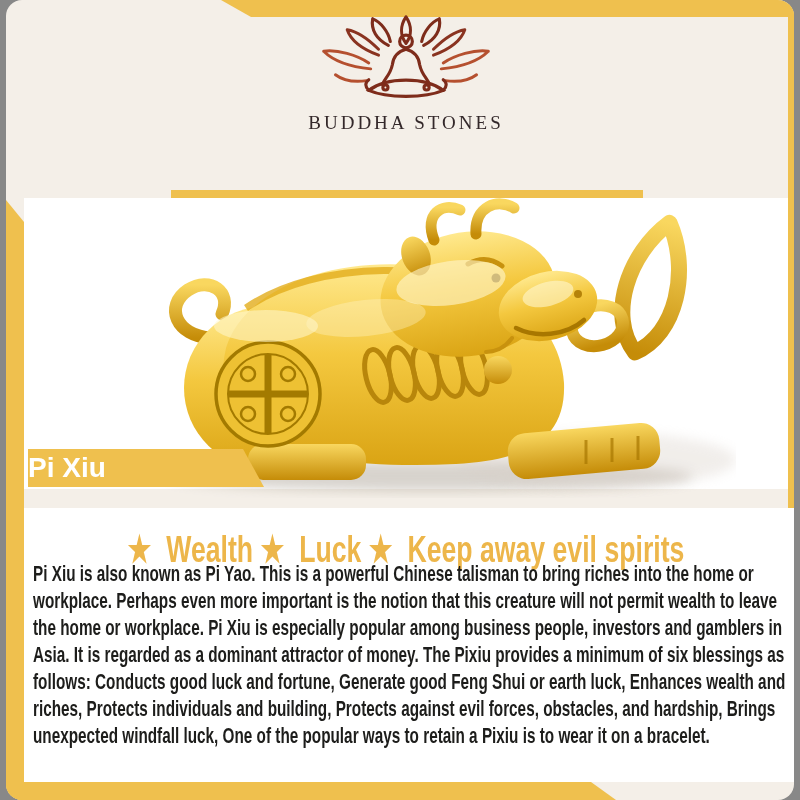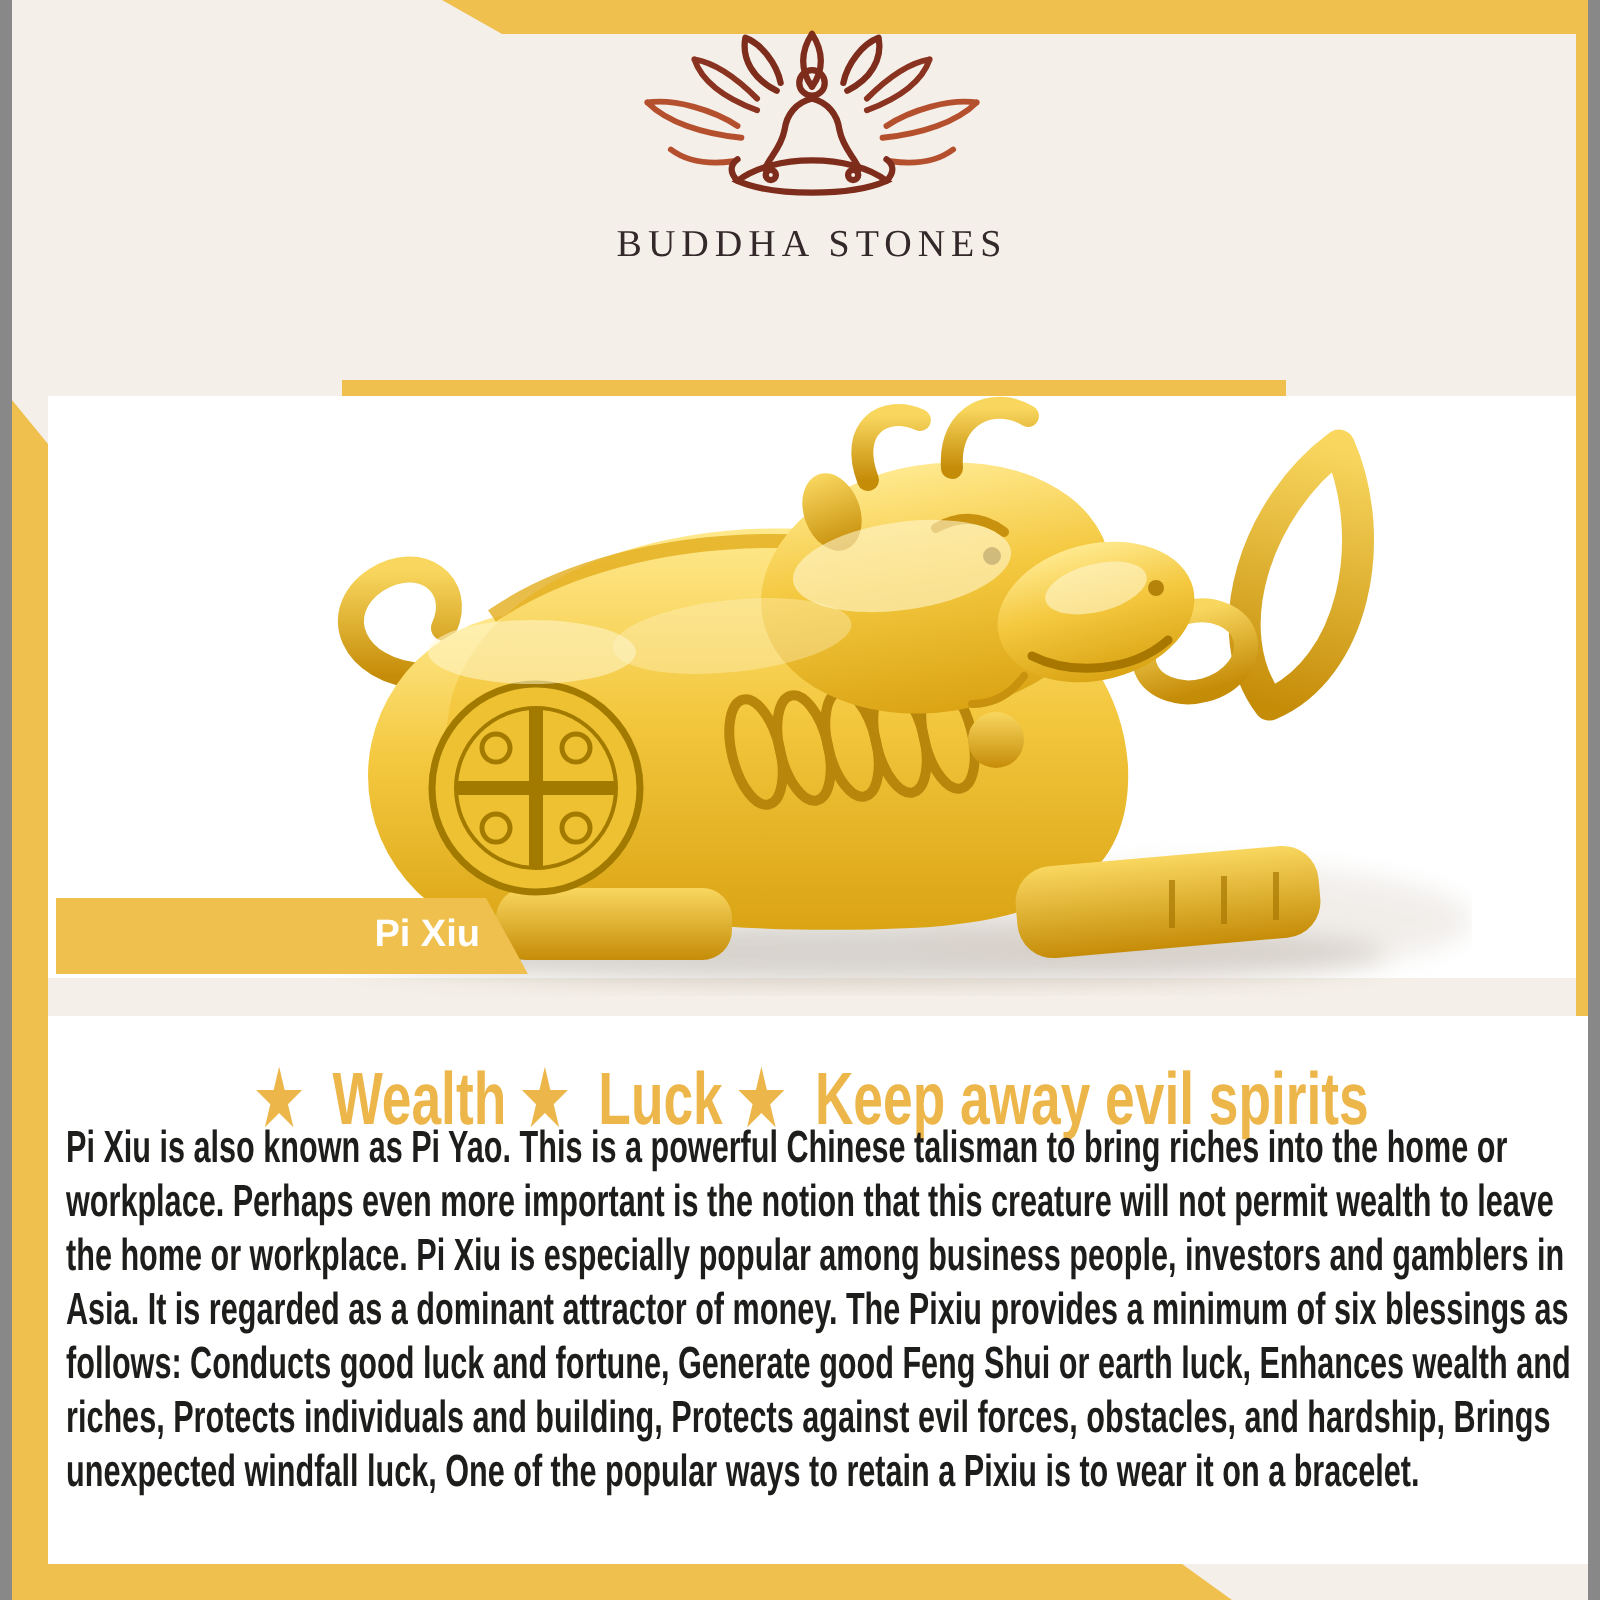--- a/index.html
+++ b/index.html
@@ -11,21 +11,21 @@
     --body-text:#1D1D1B;
     --logo-dark:#7E2C1B;
     --logo-light:#B5502F;
     --brand-text:#33282A;
     --ribbon-text:#FFFFFF;
   }
   html,body{margin:0;padding:0;}
   body{font-family:"Liberation Sans",sans-serif;background:#888;}
   .page{
     position:relative;width:788px;height:800px;overflow:hidden;
-    background:var(--background,#F4EFE8);margin:0 auto;
+    background:var(--background,#F4EFE8);margin:0 auto;border-radius:16px;
   }
   
   .frame{position:absolute;background:var(--accent,#EFC04E);}
   .frame-top{left:0;top:0;width:800px;height:17px;
     clip-path:polygon(215px 0,800px 0,800px 17px,245px 17px);}
   .frame-right{left:782px;top:0;width:18px;height:607px;
     clip-path:polygon(0 0,18px 0,18px 607px,0 580px);}
   .frame-left{left:0;top:200px;width:18px;height:600px;
     clip-path:polygon(0 0,18px 22px,18px 600px,0 600px);}
   .frame-bottom{left:0;top:782px;width:610px;height:18px;
@@ -50,22 +50,22 @@
   
   .product-panel{position:absolute;left:18px;top:198px;width:764px;height:291px;
     background:var(--panel,#FFFFFF);}
   .product-photo{position:absolute;left:110px;top:198px;width:620px;height:300px;}
   .product-ribbon{
     position:absolute;left:22px;top:449px;width:240px;height:38px;
     background:var(--accent,#EFC04E);
     clip-path:polygon(0 0,215px 0,236px 38px,0 38px);
   }
   .product-ribbon span{
-    display:block;width:212px;text-align:right;line-height:38px;
-    font-size:19px;font-weight:700;color:var(--ribbon-text,#FFFFFF);
+    display:block;width:212px;text-align:left;line-height:38px;
+    font-size:28px;font-weight:700;color:var(--ribbon-text,#FFFFFF);
   }
   
   .benefits-panel{position:absolute;left:18px;top:508px;width:782px;height:274px;
     background:var(--panel,#FFFFFF);}
   .benefits-headline{
     position:absolute;left:18px;top:529px;width:1061px;line-height:42px;
     transform:scaleX(0.72);transform-origin:0 0;text-align:center;
     font-size:37px;font-weight:700;color:var(--headline-text,#EDB64A);
     white-space:pre;
   }

